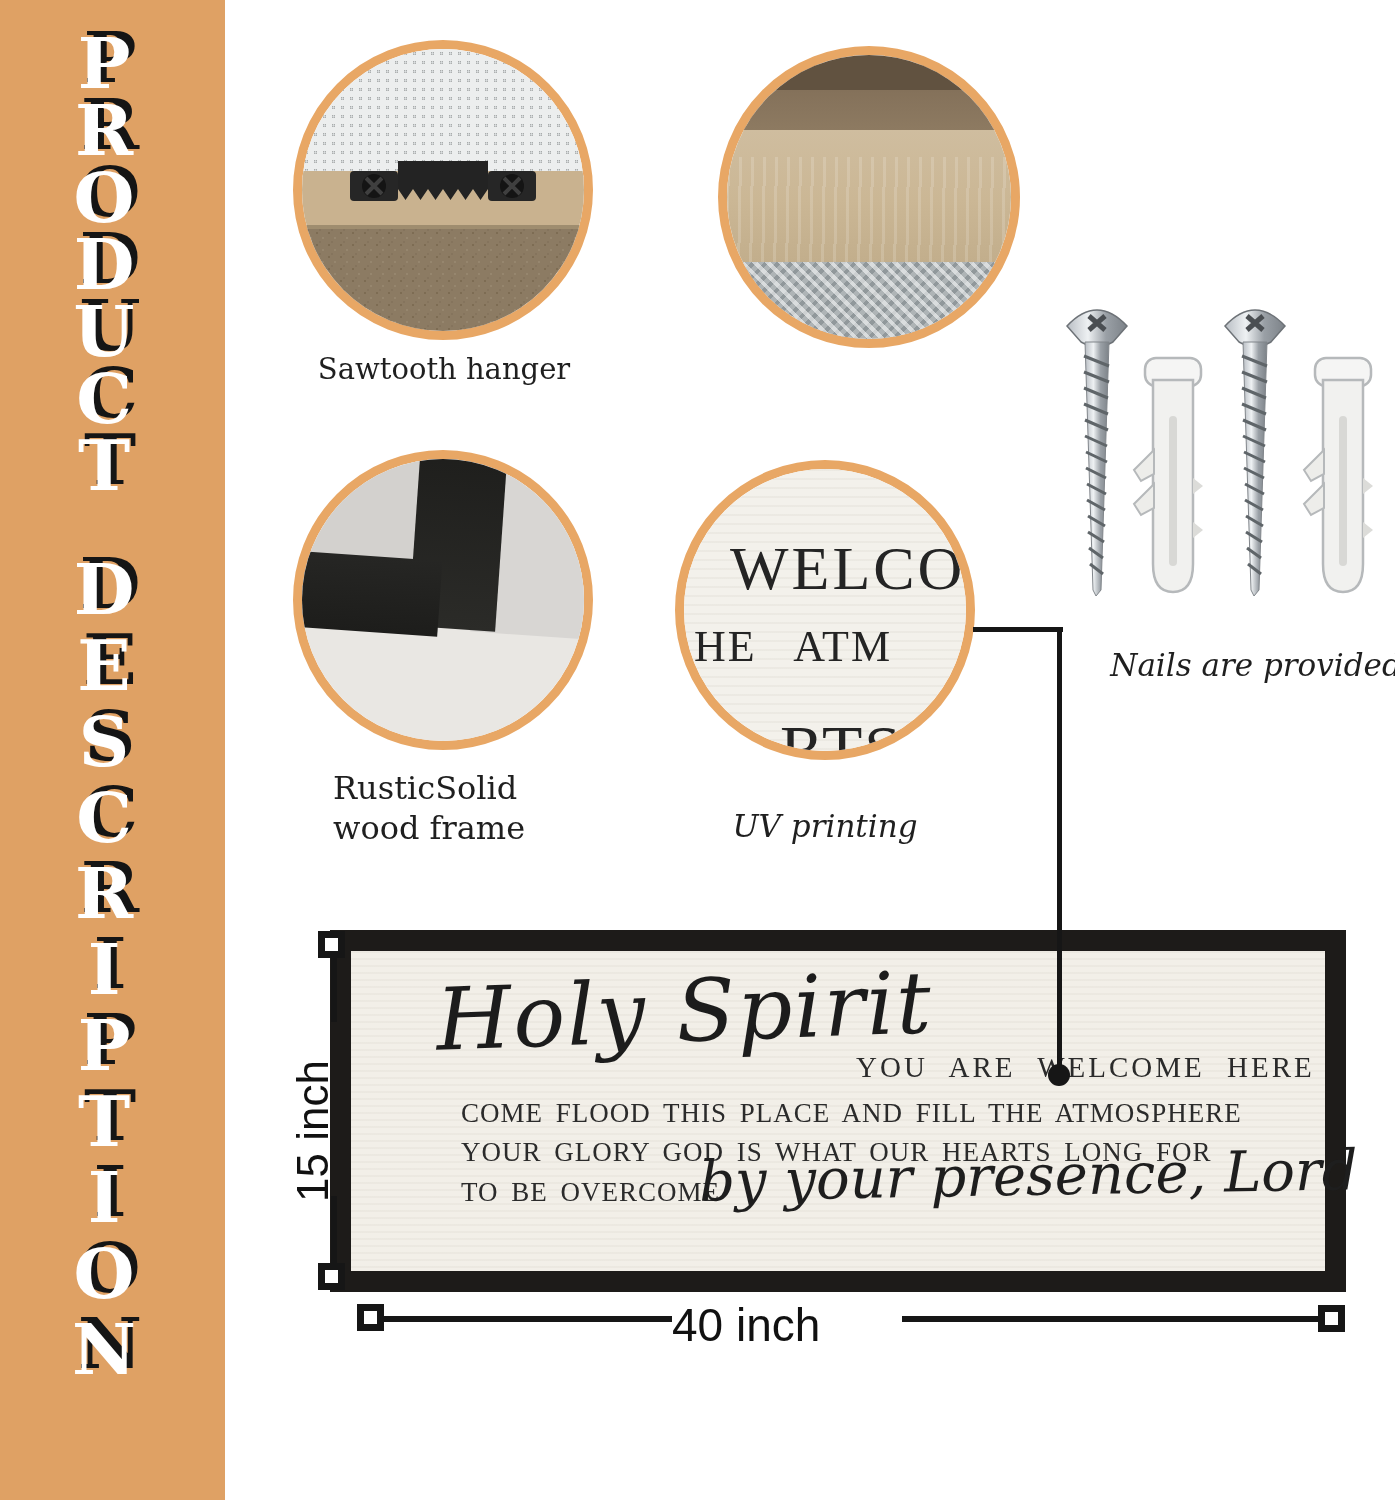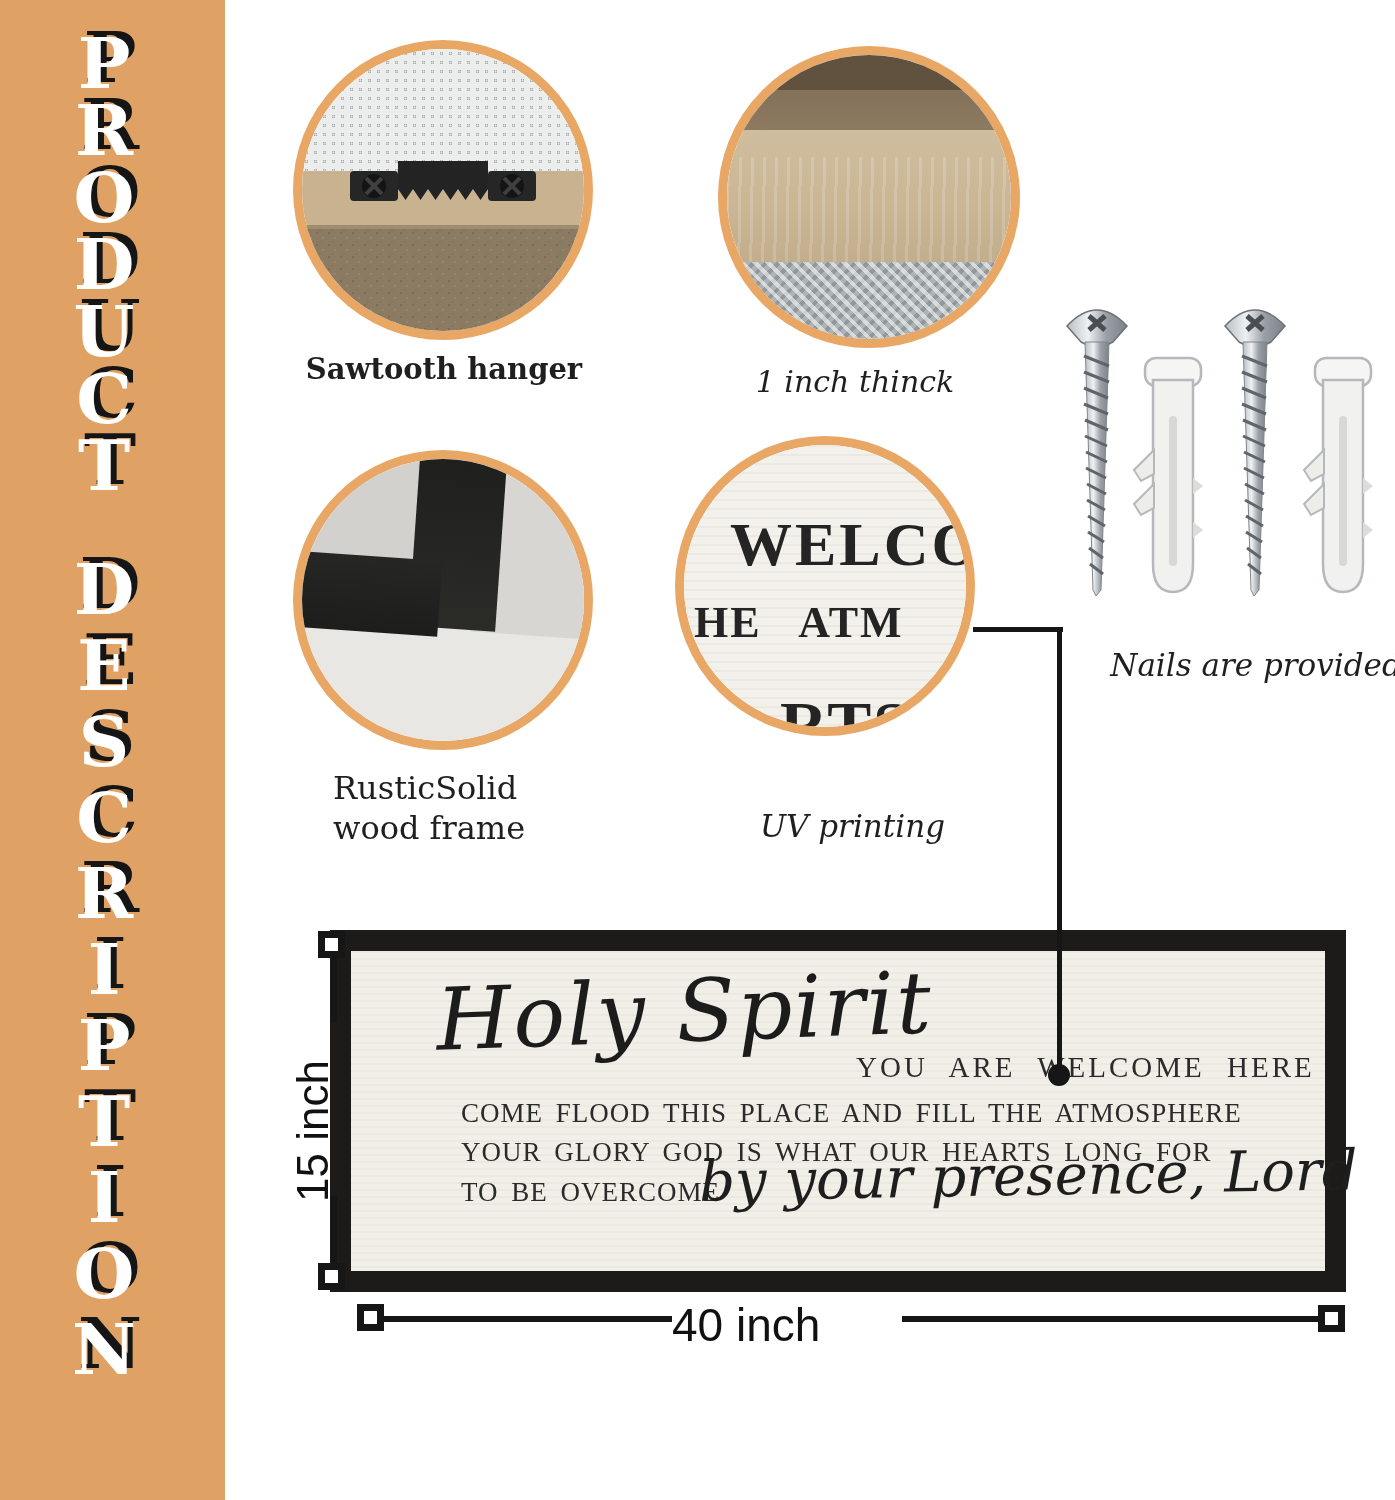--- a/index.html
+++ b/index.html
@@ -14,21 +14,21 @@
   .vword div{height:auto;}
   .vword1{top:30px;line-height:67px;}
   .vword2{top:552px;line-height:76px;}
 
   
   .circle{position:absolute;border-radius:50%;border:9px solid #e8a765;overflow:hidden;
           background:#fff;box-sizing:border-box;}
   #c1{left:293px;top:40px;width:300px;height:300px;}
   #c2{left:718px;top:46px;width:302px;height:302px;}
   #c3{left:293px;top:450px;width:300px;height:300px;}
-  #c4{left:675px;top:436px;width:300px;height:300px;font-weight:bold;}
+  #c4{left:675px;top:460px;width:300px;height:300px;}
   .circle svg{position:absolute;left:0;top:0;}
 
   
   .c2-wood{position:absolute;left:0;top:0;width:100%;height:73%;
      background:linear-gradient(180deg,#615240 0%,#615240 17%,#84715a 17%,#8d7a61 36%,
                 #cfbd9f 36%,#cbb795 70%,#c2ae8c 100%);}
   .c2-grain{position:absolute;left:0;top:36%;width:100%;height:37%;
      background:repeating-linear-gradient(91deg,rgba(255,255,255,.16) 0 3px,rgba(0,0,0,0) 3px 12px);}
   .c2-fabric{position:absolute;left:0;bottom:0;width:100%;height:27%;background:#aeb4b6;}
   .c2-fabric:after{content:"";position:absolute;inset:0;
@@ -48,24 +48,24 @@
   .c4-bg{position:absolute;inset:0;background:#f3f1eb;}
   .c4-bg:after{content:"";position:absolute;inset:0;
      background:repeating-linear-gradient(180deg,rgba(120,110,90,.06) 0 2px,rgba(0,0,0,0) 2px 9px);}
   .c4-t{position:absolute;font-family:"Liberation Serif",serif;color:#242424;white-space:nowrap;}
   .c4-t1{left:46px;top:64px;font-size:62px;letter-spacing:3px;}
   .c4-t2{left:-10px;top:152px;font-size:44px;letter-spacing:2px;word-spacing:26px;margin-left:20px;}
   .c4-t3{left:96px;top:242px;font-size:66px;letter-spacing:2px;}
 
   
   .cap{position:absolute;color:#1f1f1f;font-family:"DejaVu Serif",serif;text-align:center;}
-  #cap1{left:303px;top:351px;width:282px;font-size:29px;line-height:36px;font-weight:bold;}
+  #cap1{left:303px;top:351px;width:282px;font-size:29px;line-height:36px;}
   #cap2{left:725px;top:364px;width:260px;font-size:30px;font-style:italic;}
   #cap3{left:333px;top:768px;width:240px;font-size:32px;line-height:40px;text-align:left;}
-  #cap4{left:705px;top:808px;width:240px;font-size:31px;font-style:italic;text-align:right;}
+  #cap4{left:705px;top:808px;width:240px;font-size:31px;font-style:italic;}
   #caphw{left:1085px;top:646px;width:300px;font-size:31px;line-height:38px;font-style:italic;margin-left:21px;}
 
   
   .screws{position:absolute;left:1055px;top:296px;}
 
   
   .conn{position:absolute;background:#161616;z-index:30;}
   .conn-h{left:973px;top:627px;width:90px;height:5px;}
   .conn-v{left:1057px;top:627px;width:5px;height:446px;}
   .conn-dot{position:absolute;left:1048px;top:1064px;width:22px;height:22px;border-radius:50%;
@@ -179,21 +179,20 @@
   <div class="circle" id="c4">
     <div class="c4-bg"></div>
     <div class="c4-t c4-t1">WELCO</div>
     <div class="c4-t c4-t2">HE ATM</div>
     <div class="c4-t c4-t3">RTS</div>
   </div>
 
   <div class="cap" id="cap1">
     <div>Sawtooth hanger</div>
   </div>
-  <div class="cap" id="cap2">1 inch thinck</div>
   <div class="cap" id="cap3">
     <div>RusticSolid</div>
     <div>wood frame</div>
   </div>
   <div class="cap" id="cap4">UV printing</div>
   <div class="cap" id="caphw">
     <div>Nails are provided</div>
   </div>
 
   <svg class="screws" width="340" height="320" viewBox="0 0 340 320">

